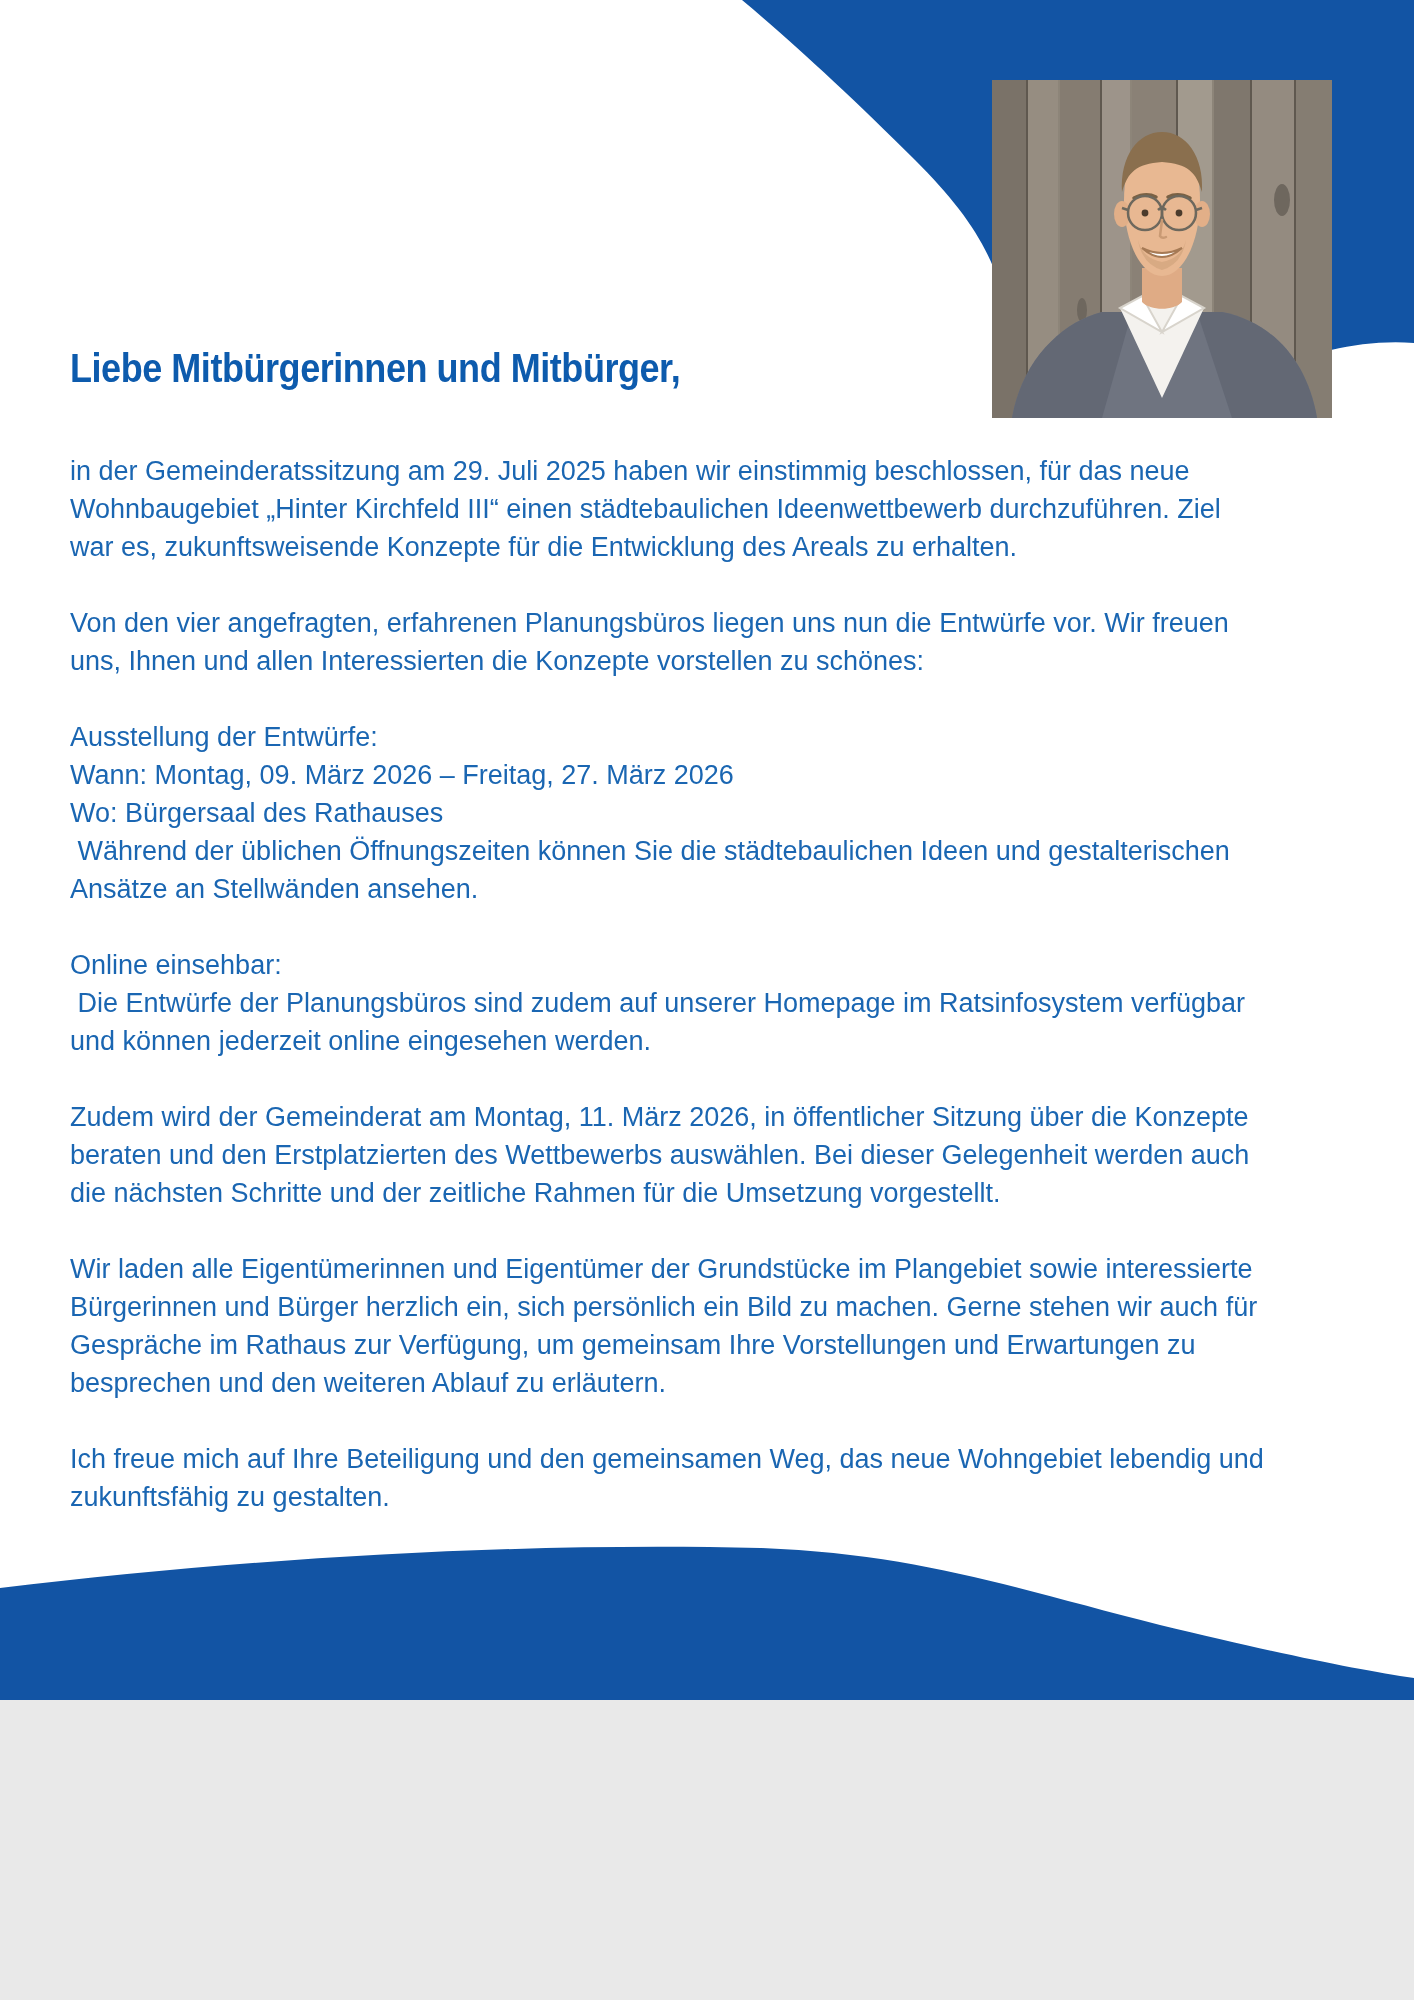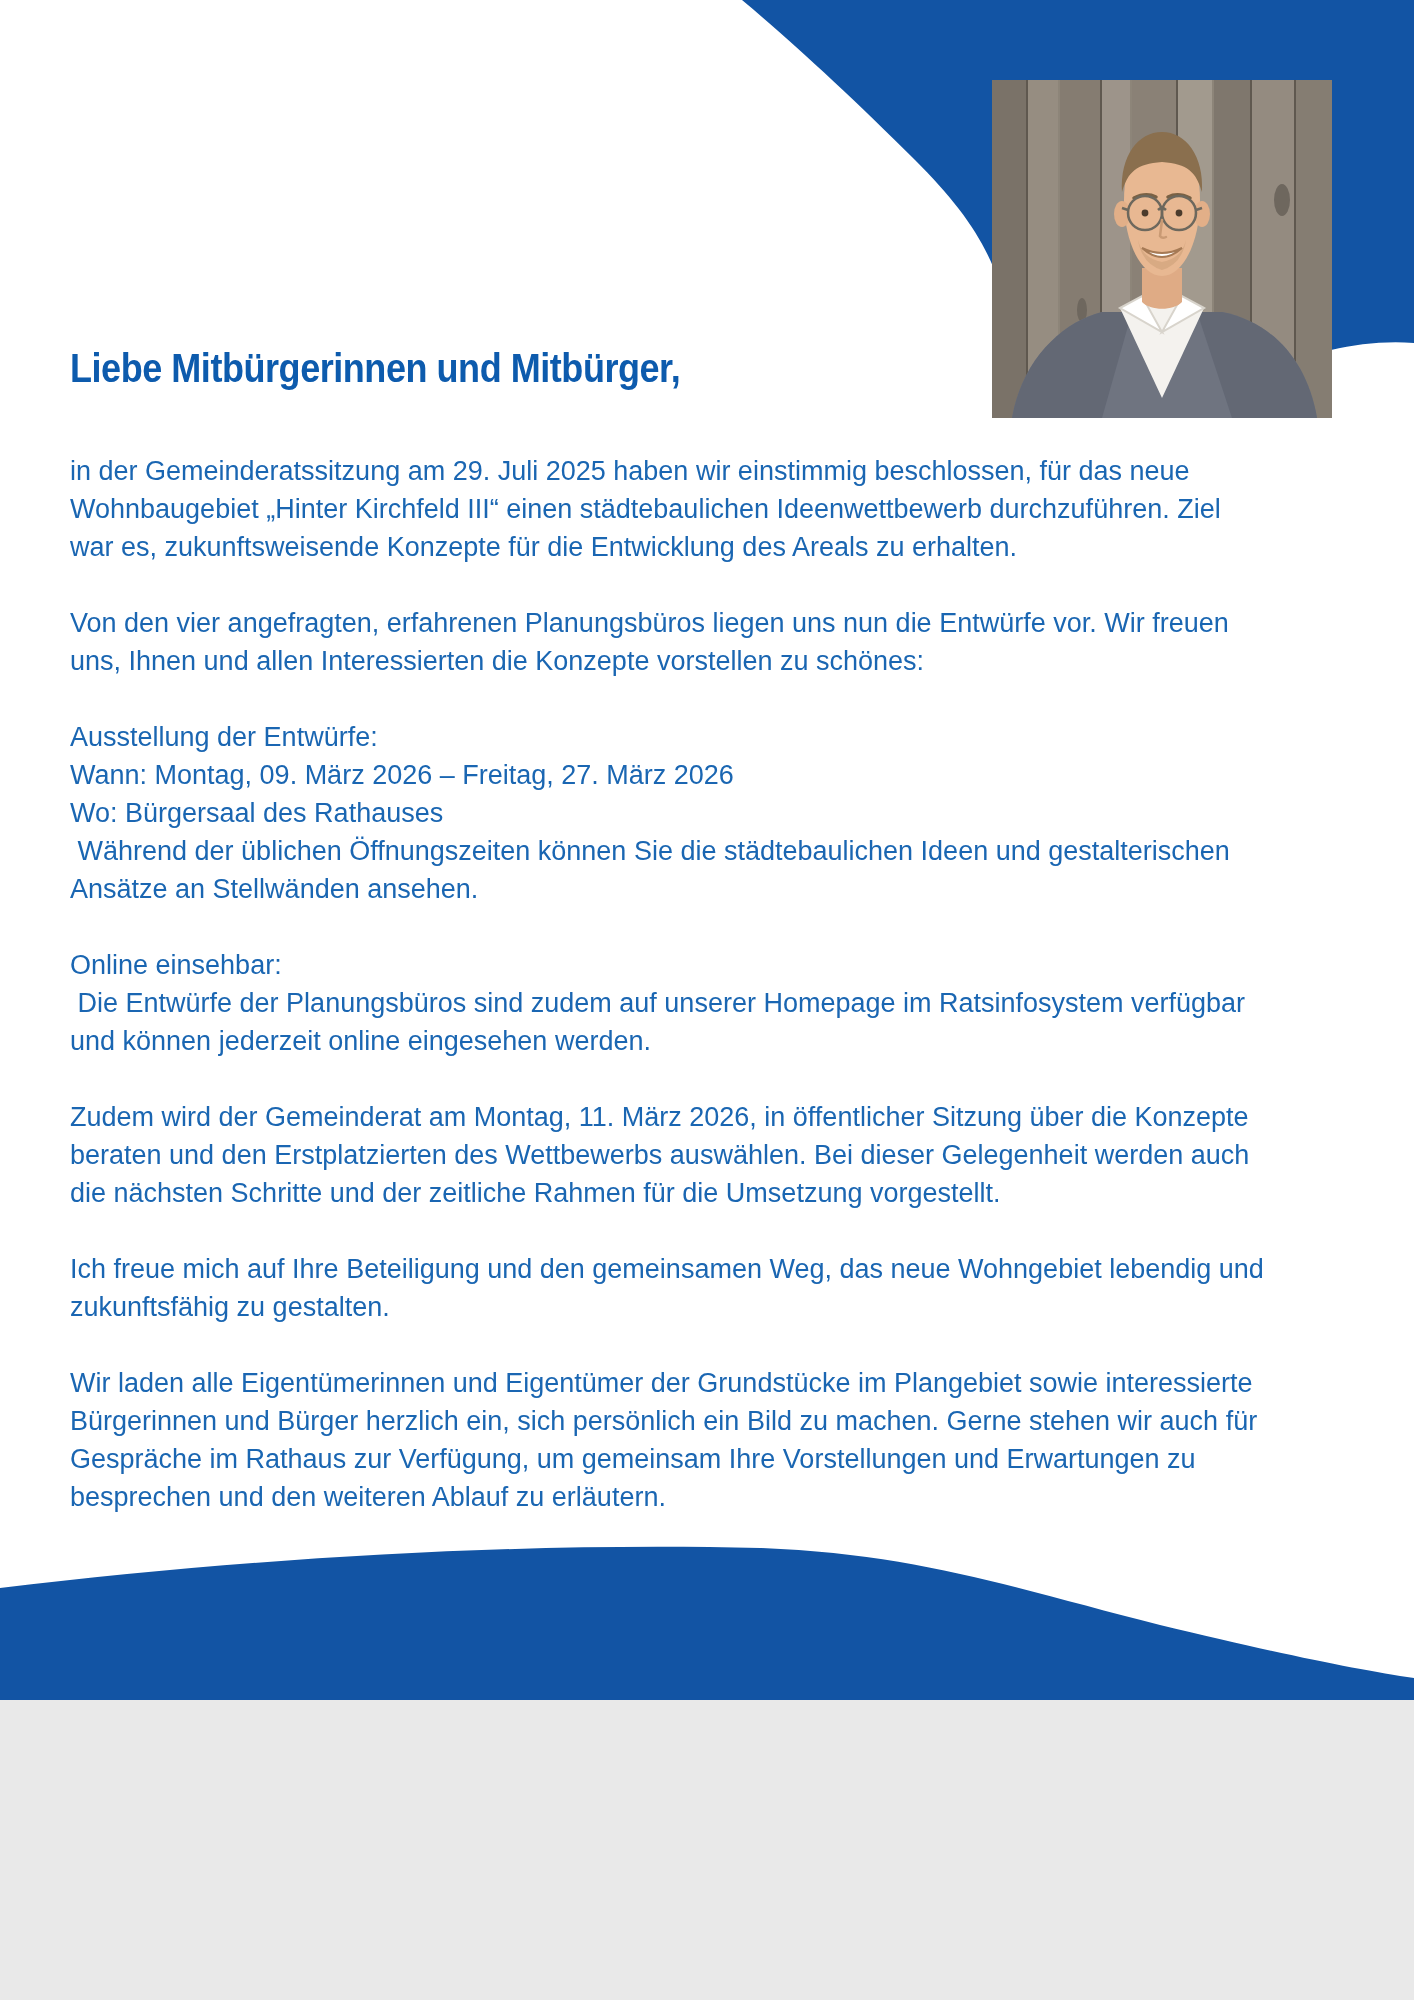--- a/index.html
+++ b/index.html
@@ -121,26 +121,26 @@
 Wann: Montag, 09. März 2026 – Freitag, 27. März 2026
 Wo: Bürgersaal des Rathauses
  Während der üblichen Öffnungszeiten können Sie die städtebaulichen Ideen und gestalterischen
 Ansätze an Stellwänden ansehen.</p>
     <p>Online einsehbar:
  Die Entwürfe der Planungsbüros sind zudem auf unserer Homepage im Ratsinfosystem verfügbar
 und können jederzeit online eingesehen werden.</p>
     <p>Zudem wird der Gemeinderat am Montag, 11. März 2026, in öffentlicher Sitzung über die Konzepte
 beraten und den Erstplatzierten des Wettbewerbs auswählen. Bei dieser Gelegenheit werden auch
 die nächsten Schritte und der zeitliche Rahmen für die Umsetzung vorgestellt.</p>
-    <p>Ich freue mich auf Ihre Beteiligung und den gemeinsamen Weg, das neue Wohngebiet lebendig und
-zukunftsfähig zu gestalten.</p>
     <p>Wir laden alle Eigentümerinnen und Eigentümer der Grundstücke im Plangebiet sowie interessierte
 Bürgerinnen und Bürger herzlich ein, sich persönlich ein Bild zu machen. Gerne stehen wir auch für
 Gespräche im Rathaus zur Verfügung, um gemeinsam Ihre Vorstellungen und Erwartungen zu
 besprechen und den weiteren Ablauf zu erläutern.</p>
+    <p>Ich freue mich auf Ihre Beteiligung und den gemeinsamen Weg, das neue Wohngebiet lebendig und
+zukunftsfähig zu gestalten.</p>
   </div>
 
   <div class="closing">Es grüßt Sie herzlich,</div>
   <div class="salutation">Ihr</div>
   <div class="signature">Jonas Breig
 Bürgermeister</div>
 
   <div class="logo">
     <svg class="beaver" width="320" height="78" viewBox="0 0 320 78" xmlns="http://www.w3.org/2000/svg" aria-hidden="true">
       <path fill="none" stroke="#909090" stroke-width="3" stroke-linecap="round" stroke-linejoin="round" d="M14,56 C2,48 8,28 28,16 C48,5 72,2 84,8 L74,12 L88,14 L78,19 L90,22 L82,28 C82,28 86,36 92,38

